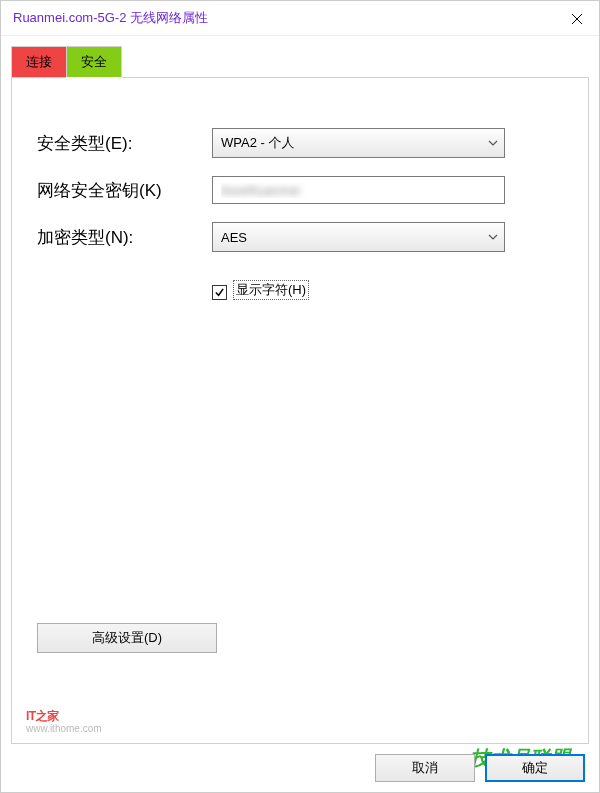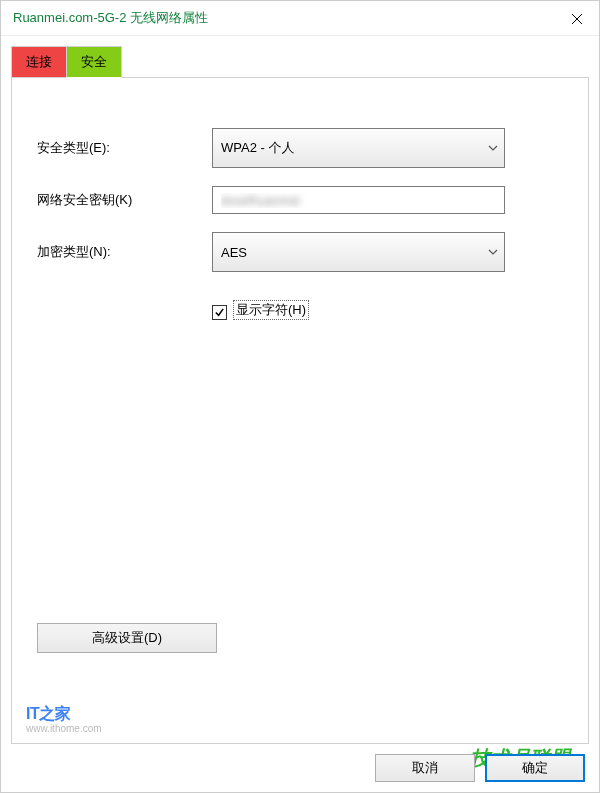--- a/index.html
+++ b/index.html
@@ -27,21 +27,21 @@
     .titlebar {
       height: 35px;
       display: flex;
       align-items: center;
       padding: 0 10px 0 12px;
       border-bottom: 1px solid #eee;
       position: relative;
     }
     .titlebar-title {
       font-size: 13px;
-      color: #15803d;
+      color: #6d28d9;
       text-align: center;
     }
     .close-btn {
       position: absolute;
       right: 0;
       top: 0;
       width: 45px;
       height: 35px;
       display: flex;
       align-items: center;
@@ -87,27 +87,27 @@
       display: flex;
       flex-direction: column;
     }
     .form-row {
       display: flex;
       align-items: center;
       margin-bottom: 18px;
     }
     .form-label {
       width: 175px;
-      font-size: 13px;
+      font-size: 17px;
       color: #000;
     }
     .select-box {
       flex: 1;
       max-width: 293px;
-      height: 40px;
+      height: 30px;
       border: 1px solid #7a7a7a;
       background: linear-gradient(#fdfdfd, #e8e8e8);
       display: flex;
       align-items: center;
       padding: 7px 8px;
       position: relative;
       font-size: 13px;
       cursor: pointer;
     }
     .select-arrow {
@@ -173,23 +173,23 @@
     }
     .watermark {
       position: absolute;
       left: 14px;
       bottom: 8px;
       color: #bbb;
       font-size: 10px;
       line-height: 1.2;
     }
     .watermark .brand {
-      font-size: 16px;
+      font-size: 12px;
       font-weight: bold;
-      color: #3b82f6;
+      color: #ef4444;
       letter-spacing: -0.5px;
     }
     .watermark2 {
       position: absolute;
       right: 20px;
       bottom: 10px;
       font-size: 20px;
       font-weight: bold;
       color: #2db82d;
       font-style: italic;

